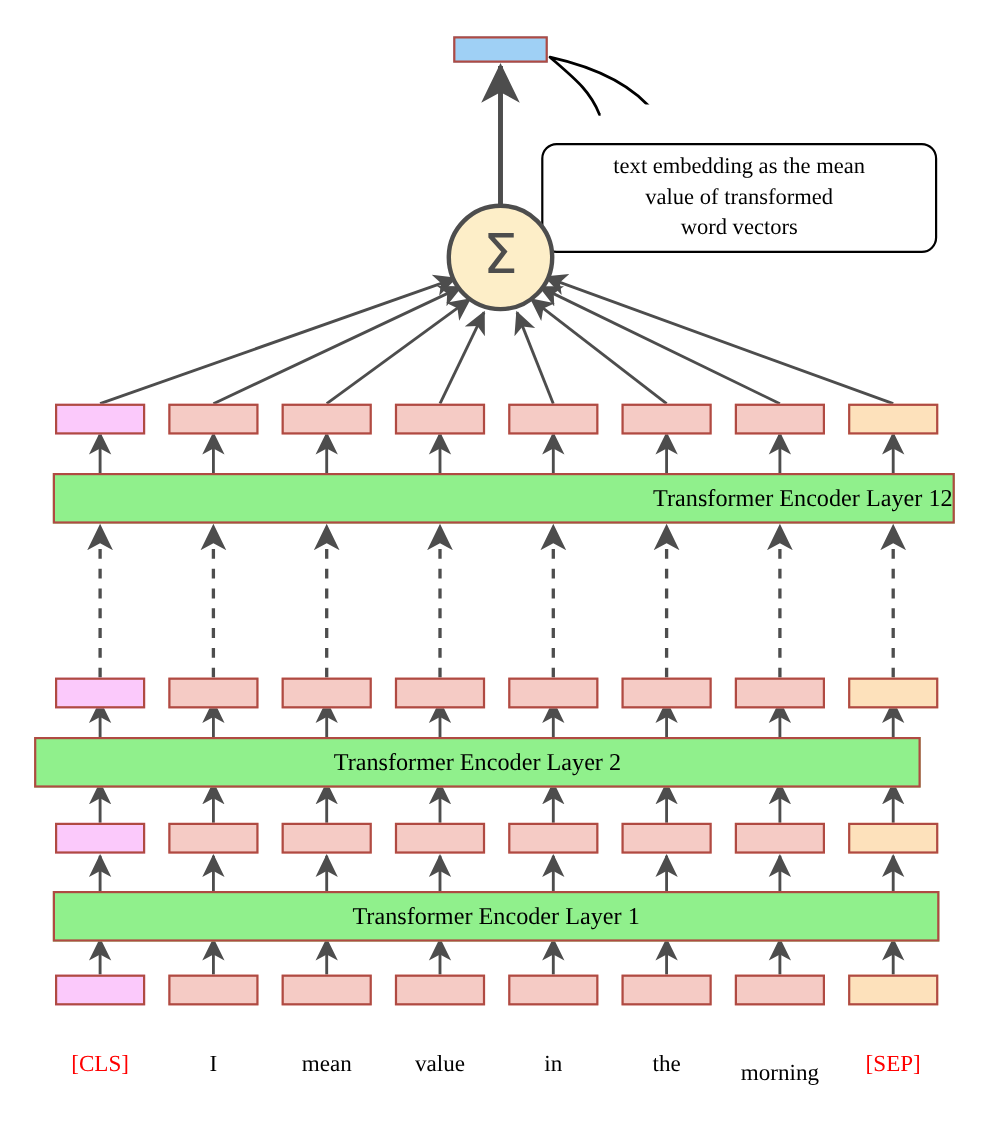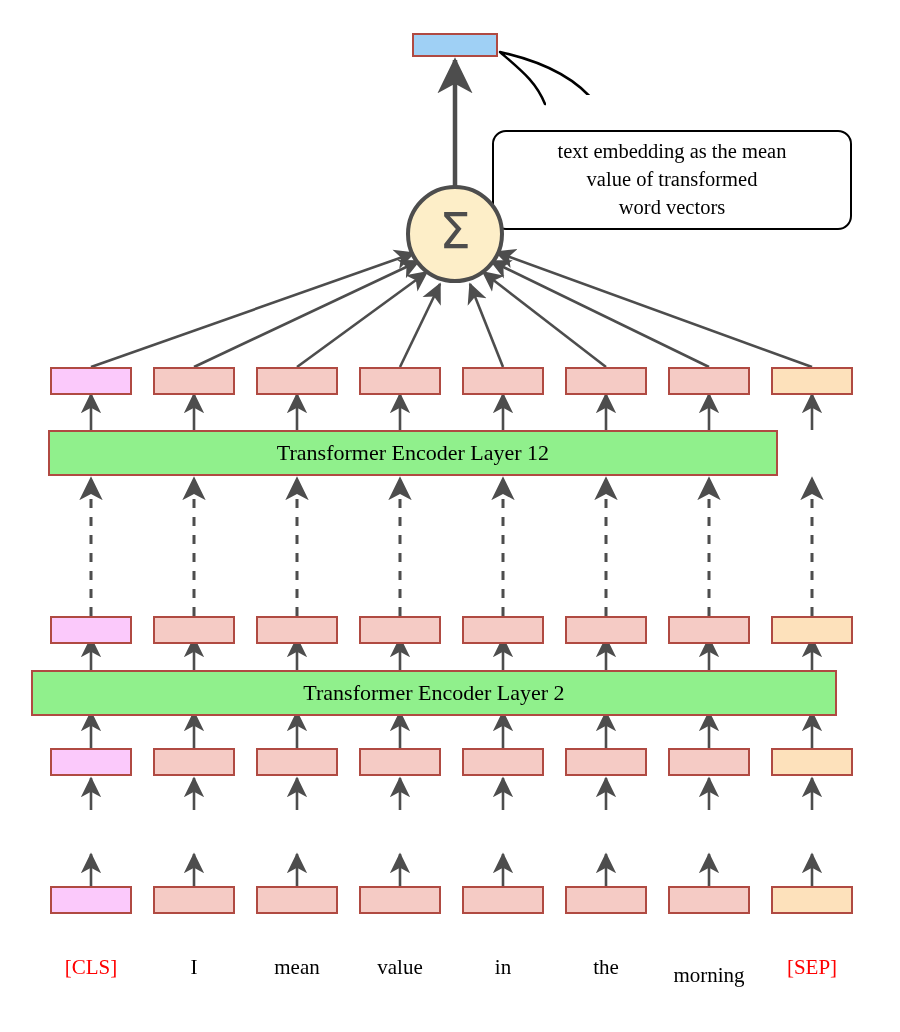--- a/index.html
+++ b/index.html
@@ -222,25 +222,28 @@
       <div class="node-box" style="left: 50px; top: 886px; width: 82px; height: 28px; background: rgb(251, 201, 251);"></div>
       <div class="node-box" style="left: 153px; top: 886px; width: 82px; height: 28px; background: rgb(245, 203, 197);"></div>
       <div class="node-box" style="left: 256px; top: 886px; width: 82px; height: 28px; background: rgb(245, 203, 197);"></div>
       <div class="node-box" style="left: 359px; top: 886px; width: 82px; height: 28px; background: rgb(245, 203, 197);"></div>
       <div class="node-box" style="left: 462px; top: 886px; width: 82px; height: 28px; background: rgb(245, 203, 197);"></div>
       <div class="node-box" style="left: 565px; top: 886px; width: 82px; height: 28px; background: rgb(245, 203, 197);"></div>
       <div class="node-box" style="left: 668px; top: 886px; width: 82px; height: 28px; background: rgb(245, 203, 197);"></div>
       <div class="node-box" style="left: 771px; top: 886px; width: 82px; height: 28px; background: rgb(253, 225, 187);"></div>
     </div>
 
-  <div class="enc-bar" style="left:48px; top:430px; width:730px; height:46px;">
+  <div class="enc-bar" style="left:48px; top:430px; width:820px; height:46px;justify-content:flex-end;">
     <span>Transformer Encoder Layer 12</span>
   </div>
   <div class="enc-bar" style="left:31px; top:670px; width:806px; height:46px;">
     <span>Transformer Encoder Layer 2</span>
+  </div>
+  <div class="enc-bar" style="left:48px; top:810px; width:806px; height:46px;">
+    <span>Transformer Encoder Layer 1</span>
   </div>
 
   <div id="token-labels">
       <div class="tok-label special" style="left: 31px; top: 955px; width: 120px;">[CLS]</div>
       <div class="tok-label" style="left: 134px; top: 955px; width: 120px;">I</div>
       <div class="tok-label" style="left: 237px; top: 955px; width: 120px;">mean</div>
       <div class="tok-label" style="left: 340px; top: 955px; width: 120px;">value</div>
       <div class="tok-label" style="left: 443px; top: 955px; width: 120px;">in</div>
       <div class="tok-label" style="left: 546px; top: 955px; width: 120px;">the</div>
       <div class="tok-label" style="left: 649px; top: 963px; width: 120px;">morning</div>

